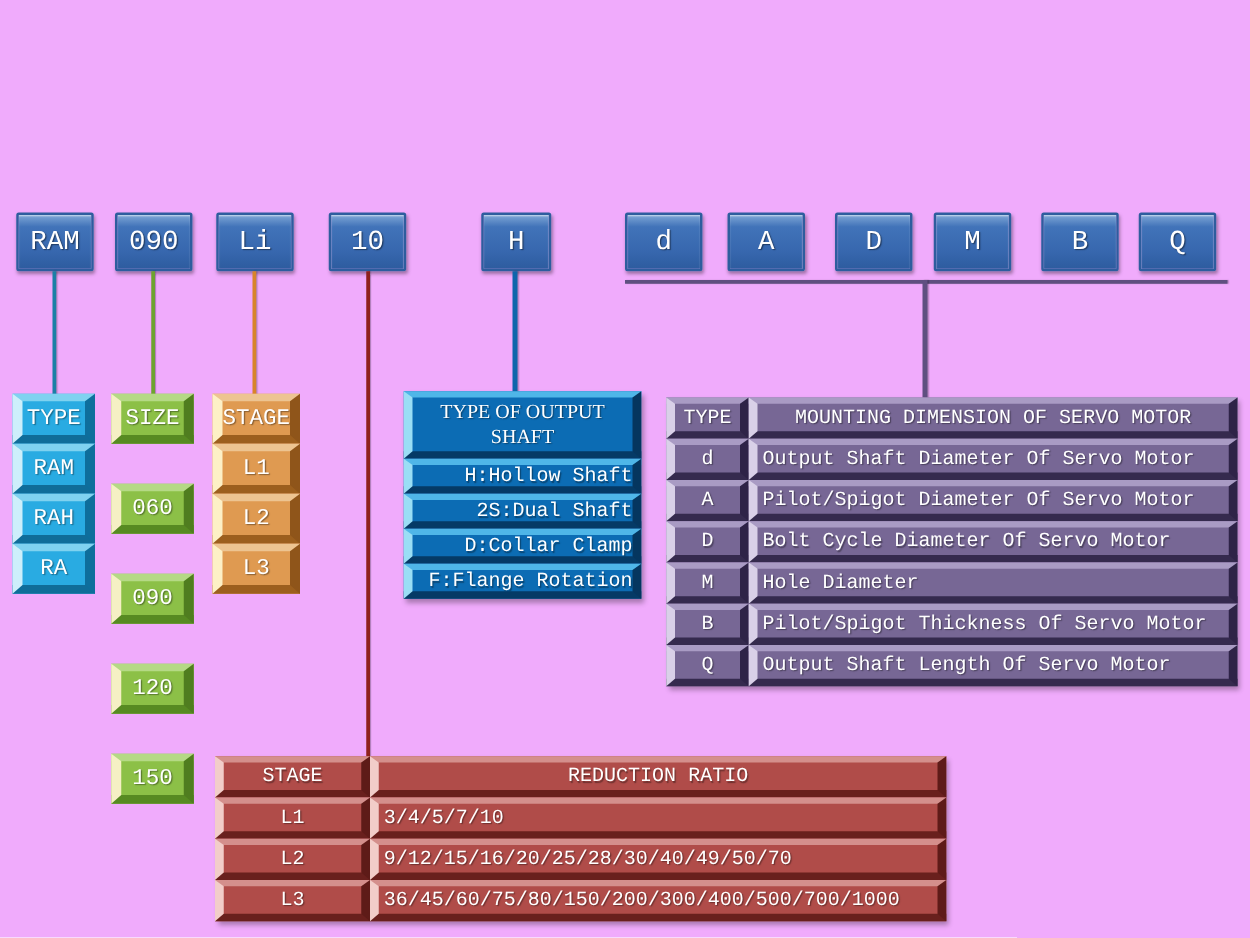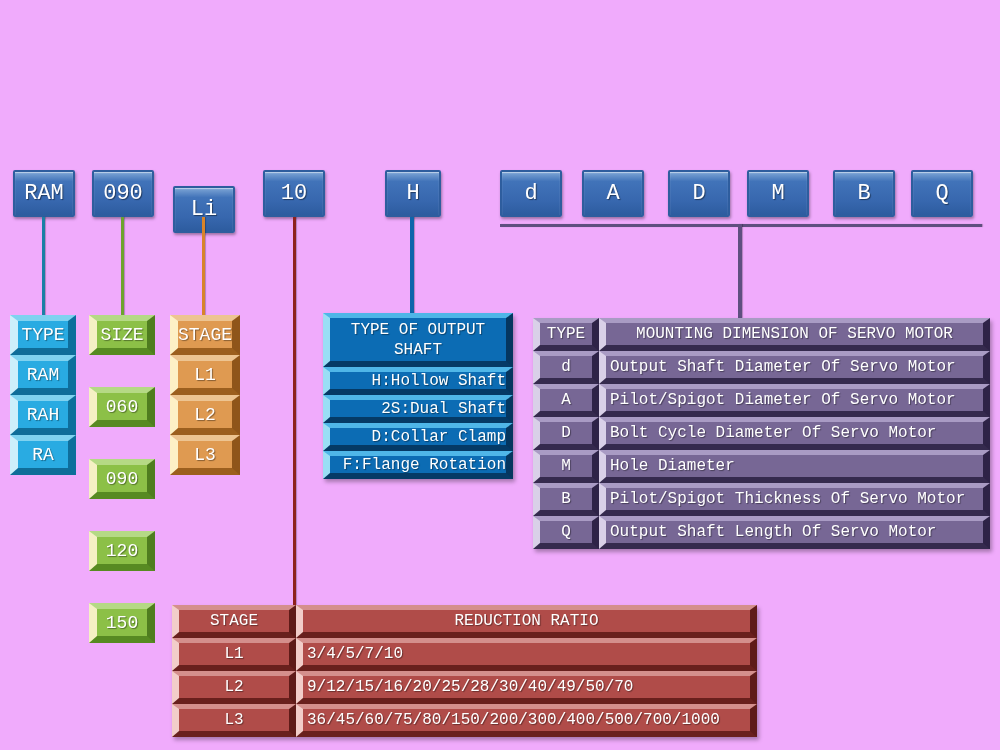--- a/index.html
+++ b/index.html
@@ -26,21 +26,21 @@
     white-space:nowrap;overflow:hidden;
   }
   .col-stack{position:absolute;display:flex;flex-direction:column;}
   .col-stack .cell{height:40px;font-size:18px;}
   .cyan .cell{background:#29abe2;border-color:#7fd2f0 #0e6e9c #0f6d99 #cdeffb;}
   .green .cell{background:#8cc047;border-color:#b5d985 #4f7d1f #578a22 #f5f0c4;}
   .orange .cell{background:#df9a51;border-color:#edc491 #8f551a #9c5f1e #fdf0c6;}
   
   .blue-table{position:absolute;left:323px;top:313px;width:190px;display:flex;flex-direction:column;box-shadow:2px 3px 4px rgba(0,0,0,0.3);}
   .blue-table .cell{background:#0c6cb4;border-color:#4fb6e8 #05365f #053a66 #9adef5;border-width:5px 7px 6px 7px;height:28px;font-size:16px;justify-content:flex-end;padding-left:3px;}
-  .blue-table .cell.hdr{height:54px;justify-content:center;text-align:center;white-space:normal;line-height:1.25;padding-left:0;font-size:16px;}
+  .blue-table .cell.hdr{height:54px;justify-content:center;text-align:center;white-space:normal;line-height:1.25;padding-left:0;font-size:16px;font-family:Liberation Serif, serif;}
   
   .two-col{position:absolute;display:flex;flex-direction:column;box-shadow:2px 3px 4px rgba(0,0,0,0.3);}
   .two-col .row{display:flex;}
   .two-col .cell{height:33px;border-width:5px 7px 6px 7px;font-size:16px;}
   .two-col .key{flex:0 0 auto;justify-content:center;}
   .two-col .val{flex:1 1 auto;justify-content:flex-start;padding-left:4px;}
   .two-col .val.center{justify-content:center;padding-left:0;text-align:center;}
   .purple .cell{background:#776795;border-color:#a99bc4 #2e2347 #352a4e #d9d0e8;}
   .purple .key{width:66px;}
   .red .cell{background:#b04c49;border-color:#d48f8c #5e1b18 #69201d #f2cdc9;}
@@ -50,21 +50,21 @@
 <body>
 
 <div id="canvas">
 
   <div class="top-box" style="left:13px;">
       <span>RAM</span>
     </div>
   <div class="top-box" style="left:92px;">
       <span>090</span>
     </div>
-  <div class="top-box" style="left:173px;margin-top:16px;">
+  <div class="top-box" style="left:173px;">
       <span>Li</span>
     </div>
   <div class="top-box" style="left:263px;">
       <span>10</span>
     </div>
   <div class="top-box" style="left:385px;width:56px;">
       <span>H</span>
     </div>
   <div class="top-box" style="left:500px;">
       <span>d</span>

